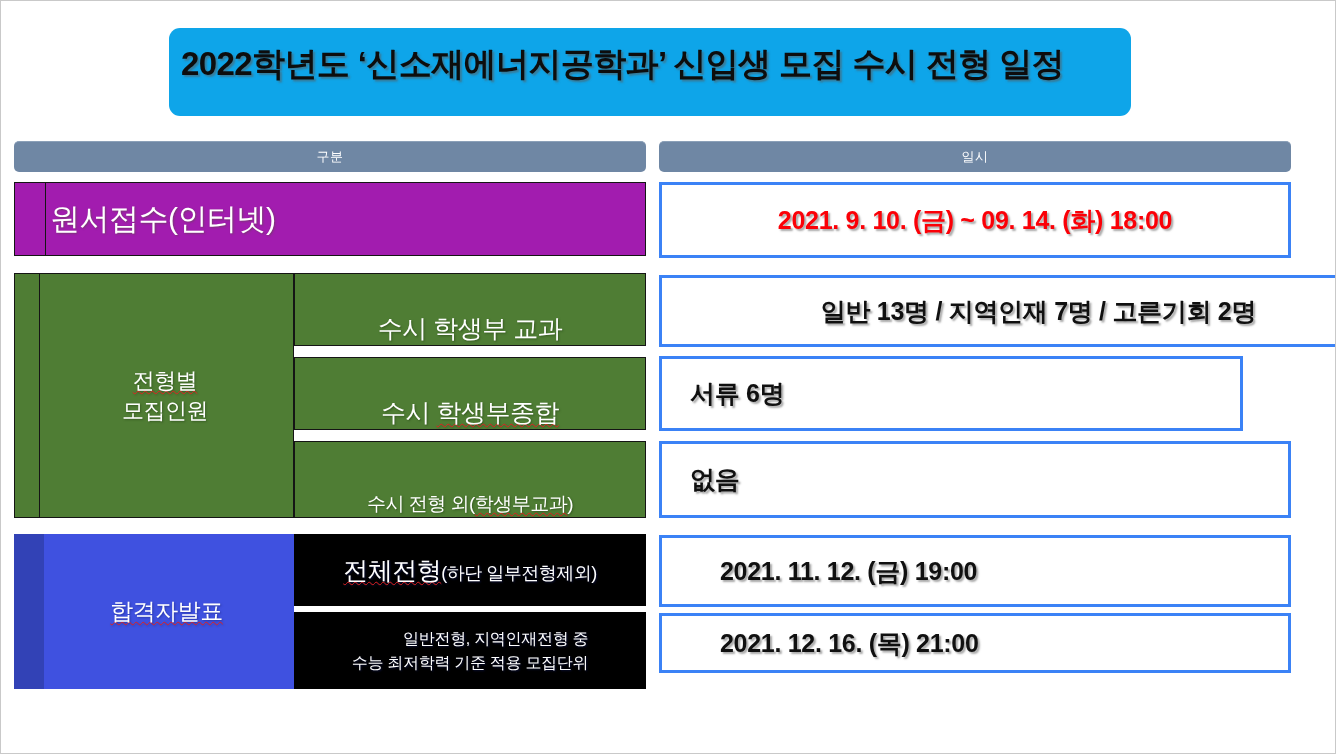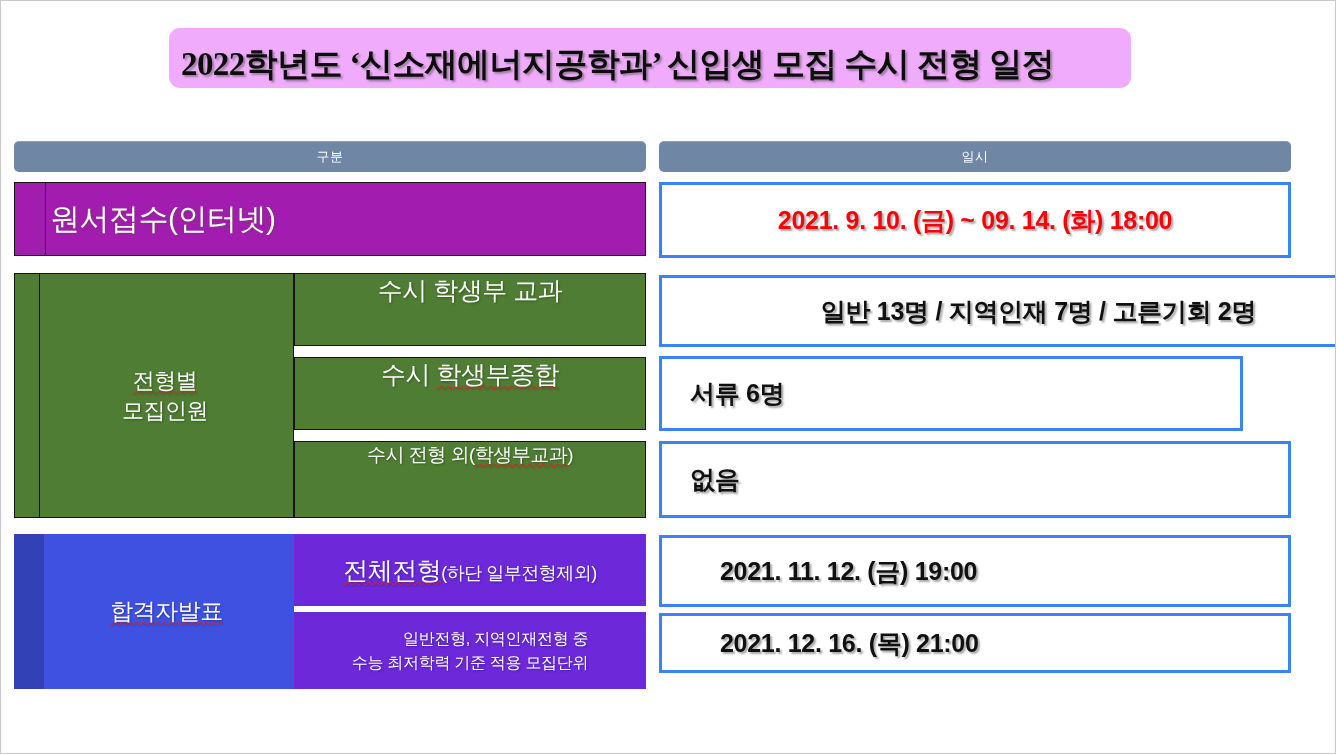--- a/index.html
+++ b/index.html
@@ -20,25 +20,24 @@
     border: 1px solid #c9c9c9;
     overflow: hidden;
   }
 
   
   #title-box {
     position: absolute;
     left: 168px;
     top: 27px;
     width: 962px;
-    height: 60px;
-    background: #f0abfc;
+    height: 88px;
+    background: #0ea5e9;
     border-radius: 11px;
     box-sizing: border-box;
-    font-family: Liberation Serif, serif;
   }
   #title-text {
     position: absolute;
     left: 12px;
     top: 14px;
     width: 915px;
     font-size: 33px;
     font-weight: bold;
     color: #0d0d0d;
     letter-spacing: -0.6px;
@@ -139,21 +138,21 @@
     text-shadow: 1px 1px 2px rgba(30,55,15,0.5);
   }
   .sub-cell {
     position: absolute;
     left: 293px;
     width: 352px;
     background: #4f7d34;
     border: 1px solid #151515;
     box-sizing: border-box;
     display: flex;
-    align-items: flex-start;
+    align-items: flex-end;
     justify-content: center;
     overflow: hidden;
   }
   .sub-cell .cell-text {
     font-size: 25px;
     color: #ffffff;
     letter-spacing: -0.5px;
     text-shadow: 1px 1px 2px rgba(30,55,15,0.5);
     white-space: nowrap;
   }
@@ -185,21 +184,21 @@
     font-size: 23px;
     color: #ffffff;
     letter-spacing: -0.5px;
     text-shadow: 1px 1px 2px rgba(20,30,110,0.5);
     white-space: nowrap;
   }
   .sub-cell-b {
     position: absolute;
     left: 293px;
     width: 352px;
-    background: #6d28d9;
+    background: #000000;
     box-sizing: border-box;
     display: flex;
     align-items: center;
     justify-content: center;
     overflow: hidden;
   }
   #r3-sub1 { top: 533px; height: 72px; }
   #r3-sub2 { top: 611px; height: 77px; }
   #r3-sub1 .big {
     font-size: 25px;

